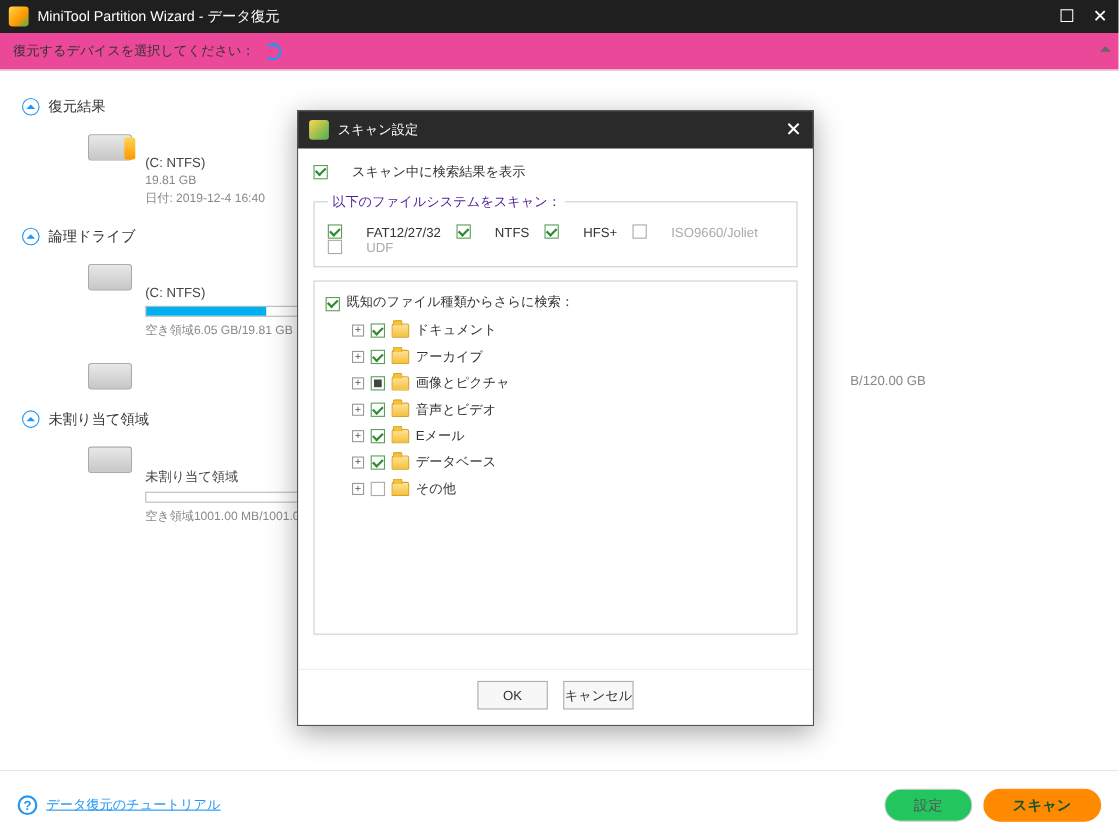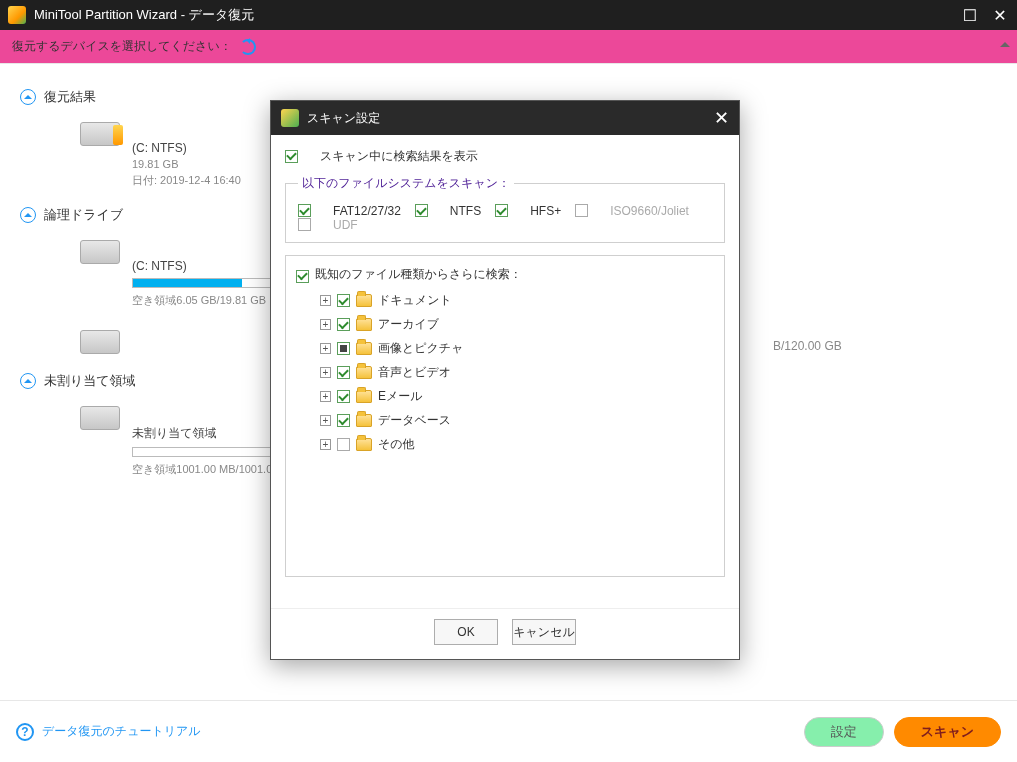--- a/index.html
+++ b/index.html
@@ -120,28 +120,28 @@
     position:absolute; left:0; right:0; bottom:0; height:62px;
     border-top:1px solid #e7e7e7;
     display:flex; align-items:center;
     padding:0 16px;
   }
   .help-icon{
     width:18px;height:18px;border:2px solid #2196f3;border-radius:50%;
     color:#2196f3;font-weight:bold;display:flex;align-items:center;justify-content:center;
     font-size:12px;margin-right:8px;
   }
-  .tutorial-link { color:#2196f3; }
+  .tutorial-link { color:#2196f3; text-decoration:underline; }
   .bottom-bar .spacer{flex:1;}
   .btn {
     height:30px; padding:0 26px; border-radius:15px; font-size:13px;
     display:flex;align-items:center;justify-content:center;cursor:pointer;
-    border:1px solid #ccc; background:#86efac; color:#555; margin-left:10px;
-  }
-  .btn.primary { background:#ff8a00; border-color:#ff8a00; color:#7f1d1d; font-weight:bold; }
+    border:1px solid #ccc; background:#22c55e; color:#555; margin-left:10px;
+  }
+  .btn.primary { background:#ff8a00; border-color:#ff8a00; color:#14532d; font-weight:bold; }
 
   
   .modal {
     position:absolute; left:270px; top:100px; width:470px; height:560px;
     background:#fff; border:1px solid #555;
     box-shadow:0 6px 24px rgba(0,0,0,.35);
     display:flex; flex-direction:column;
     z-index:50;
   }
   .modal-title{

